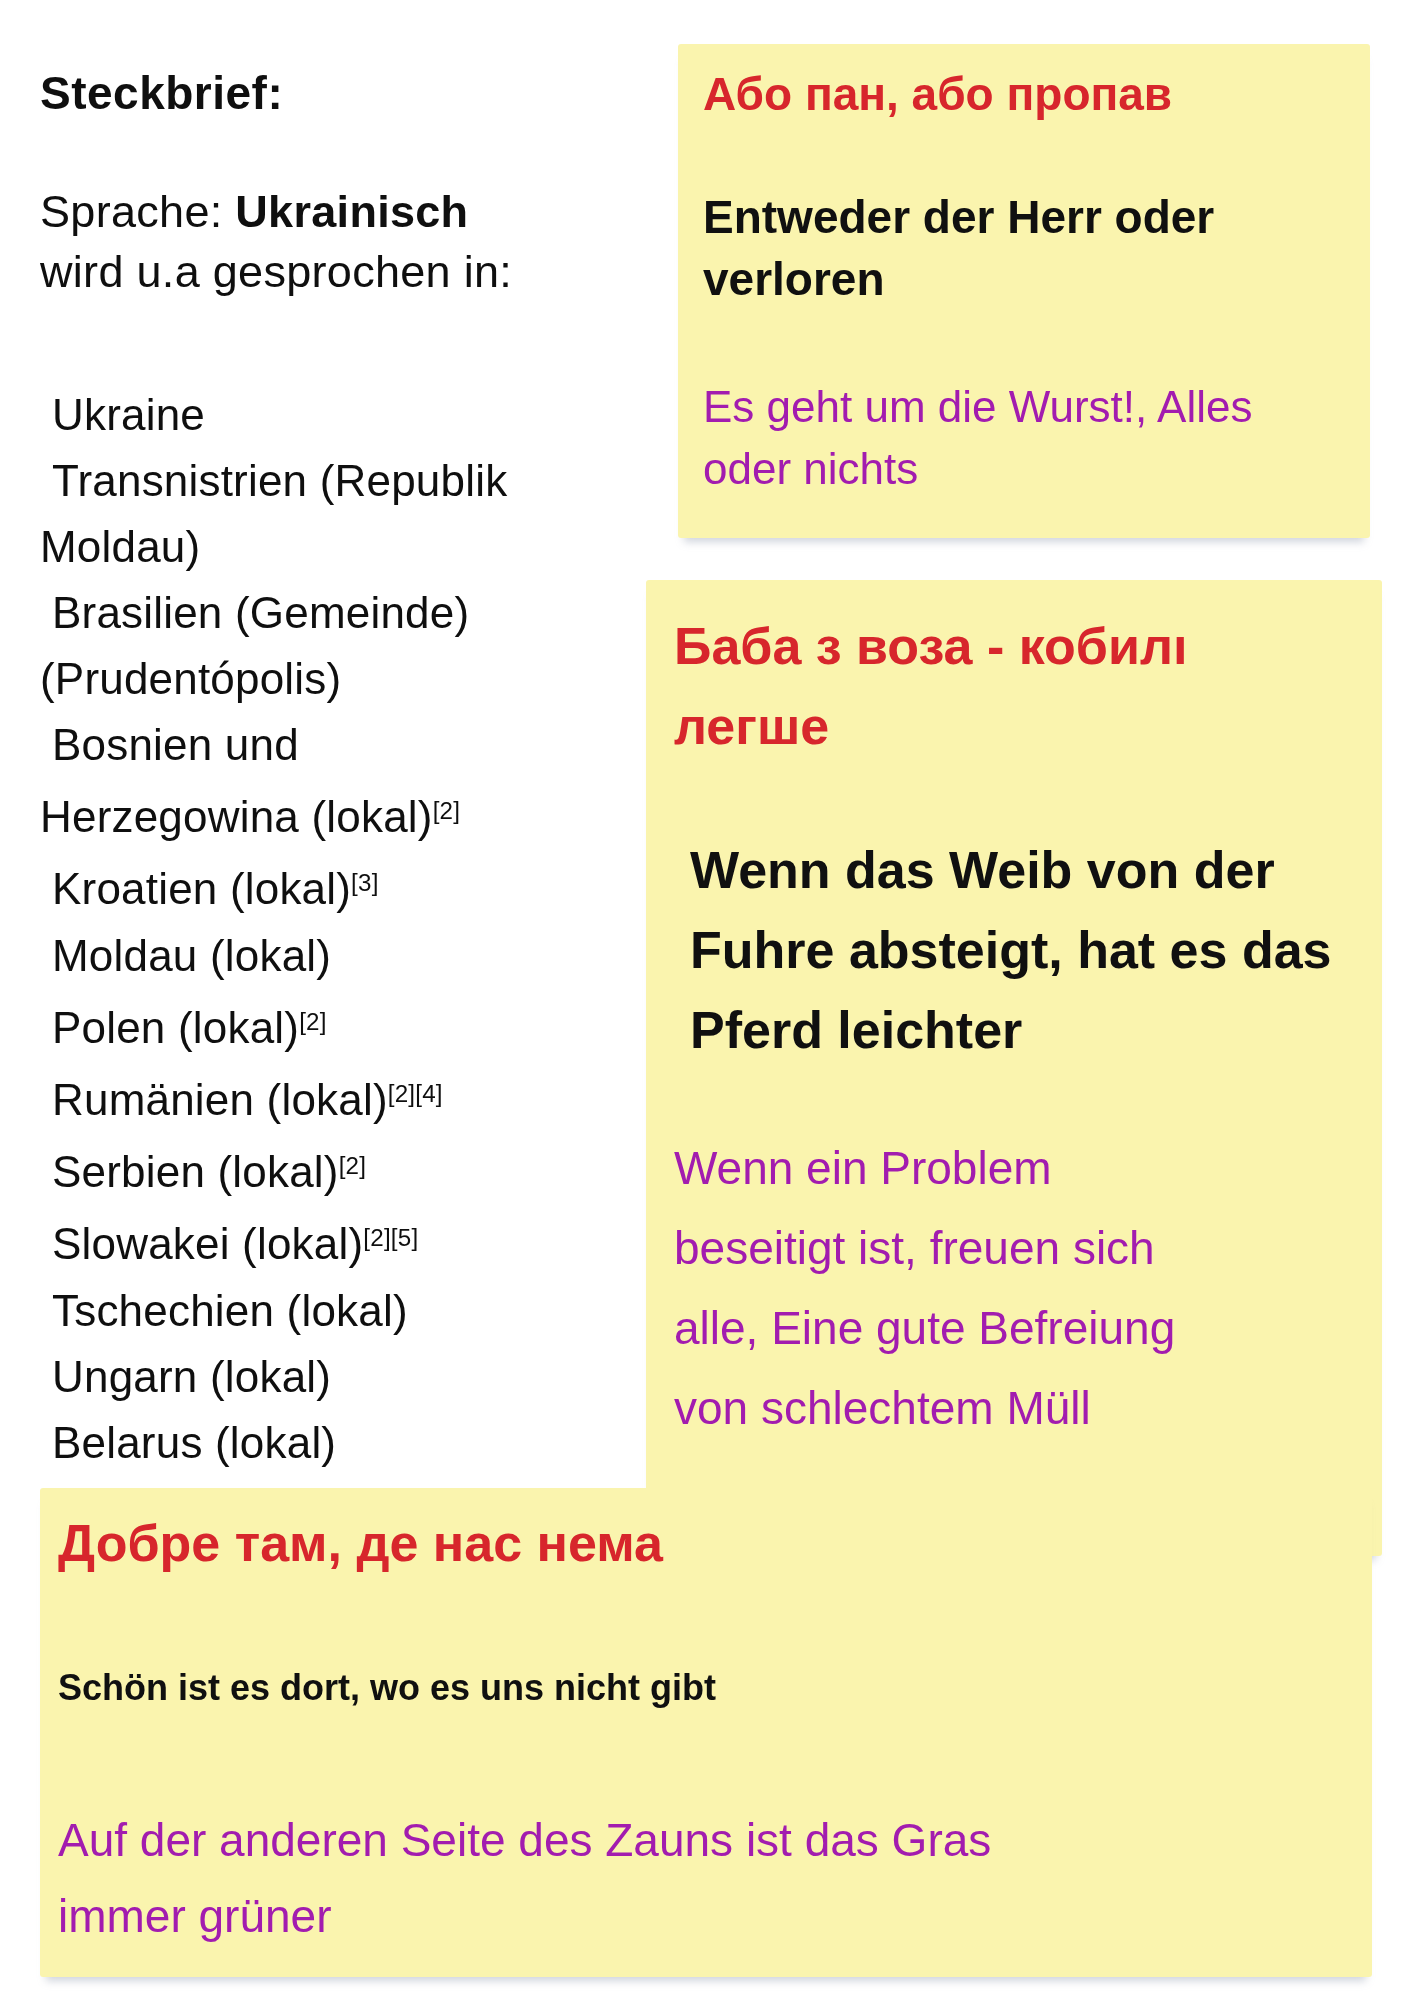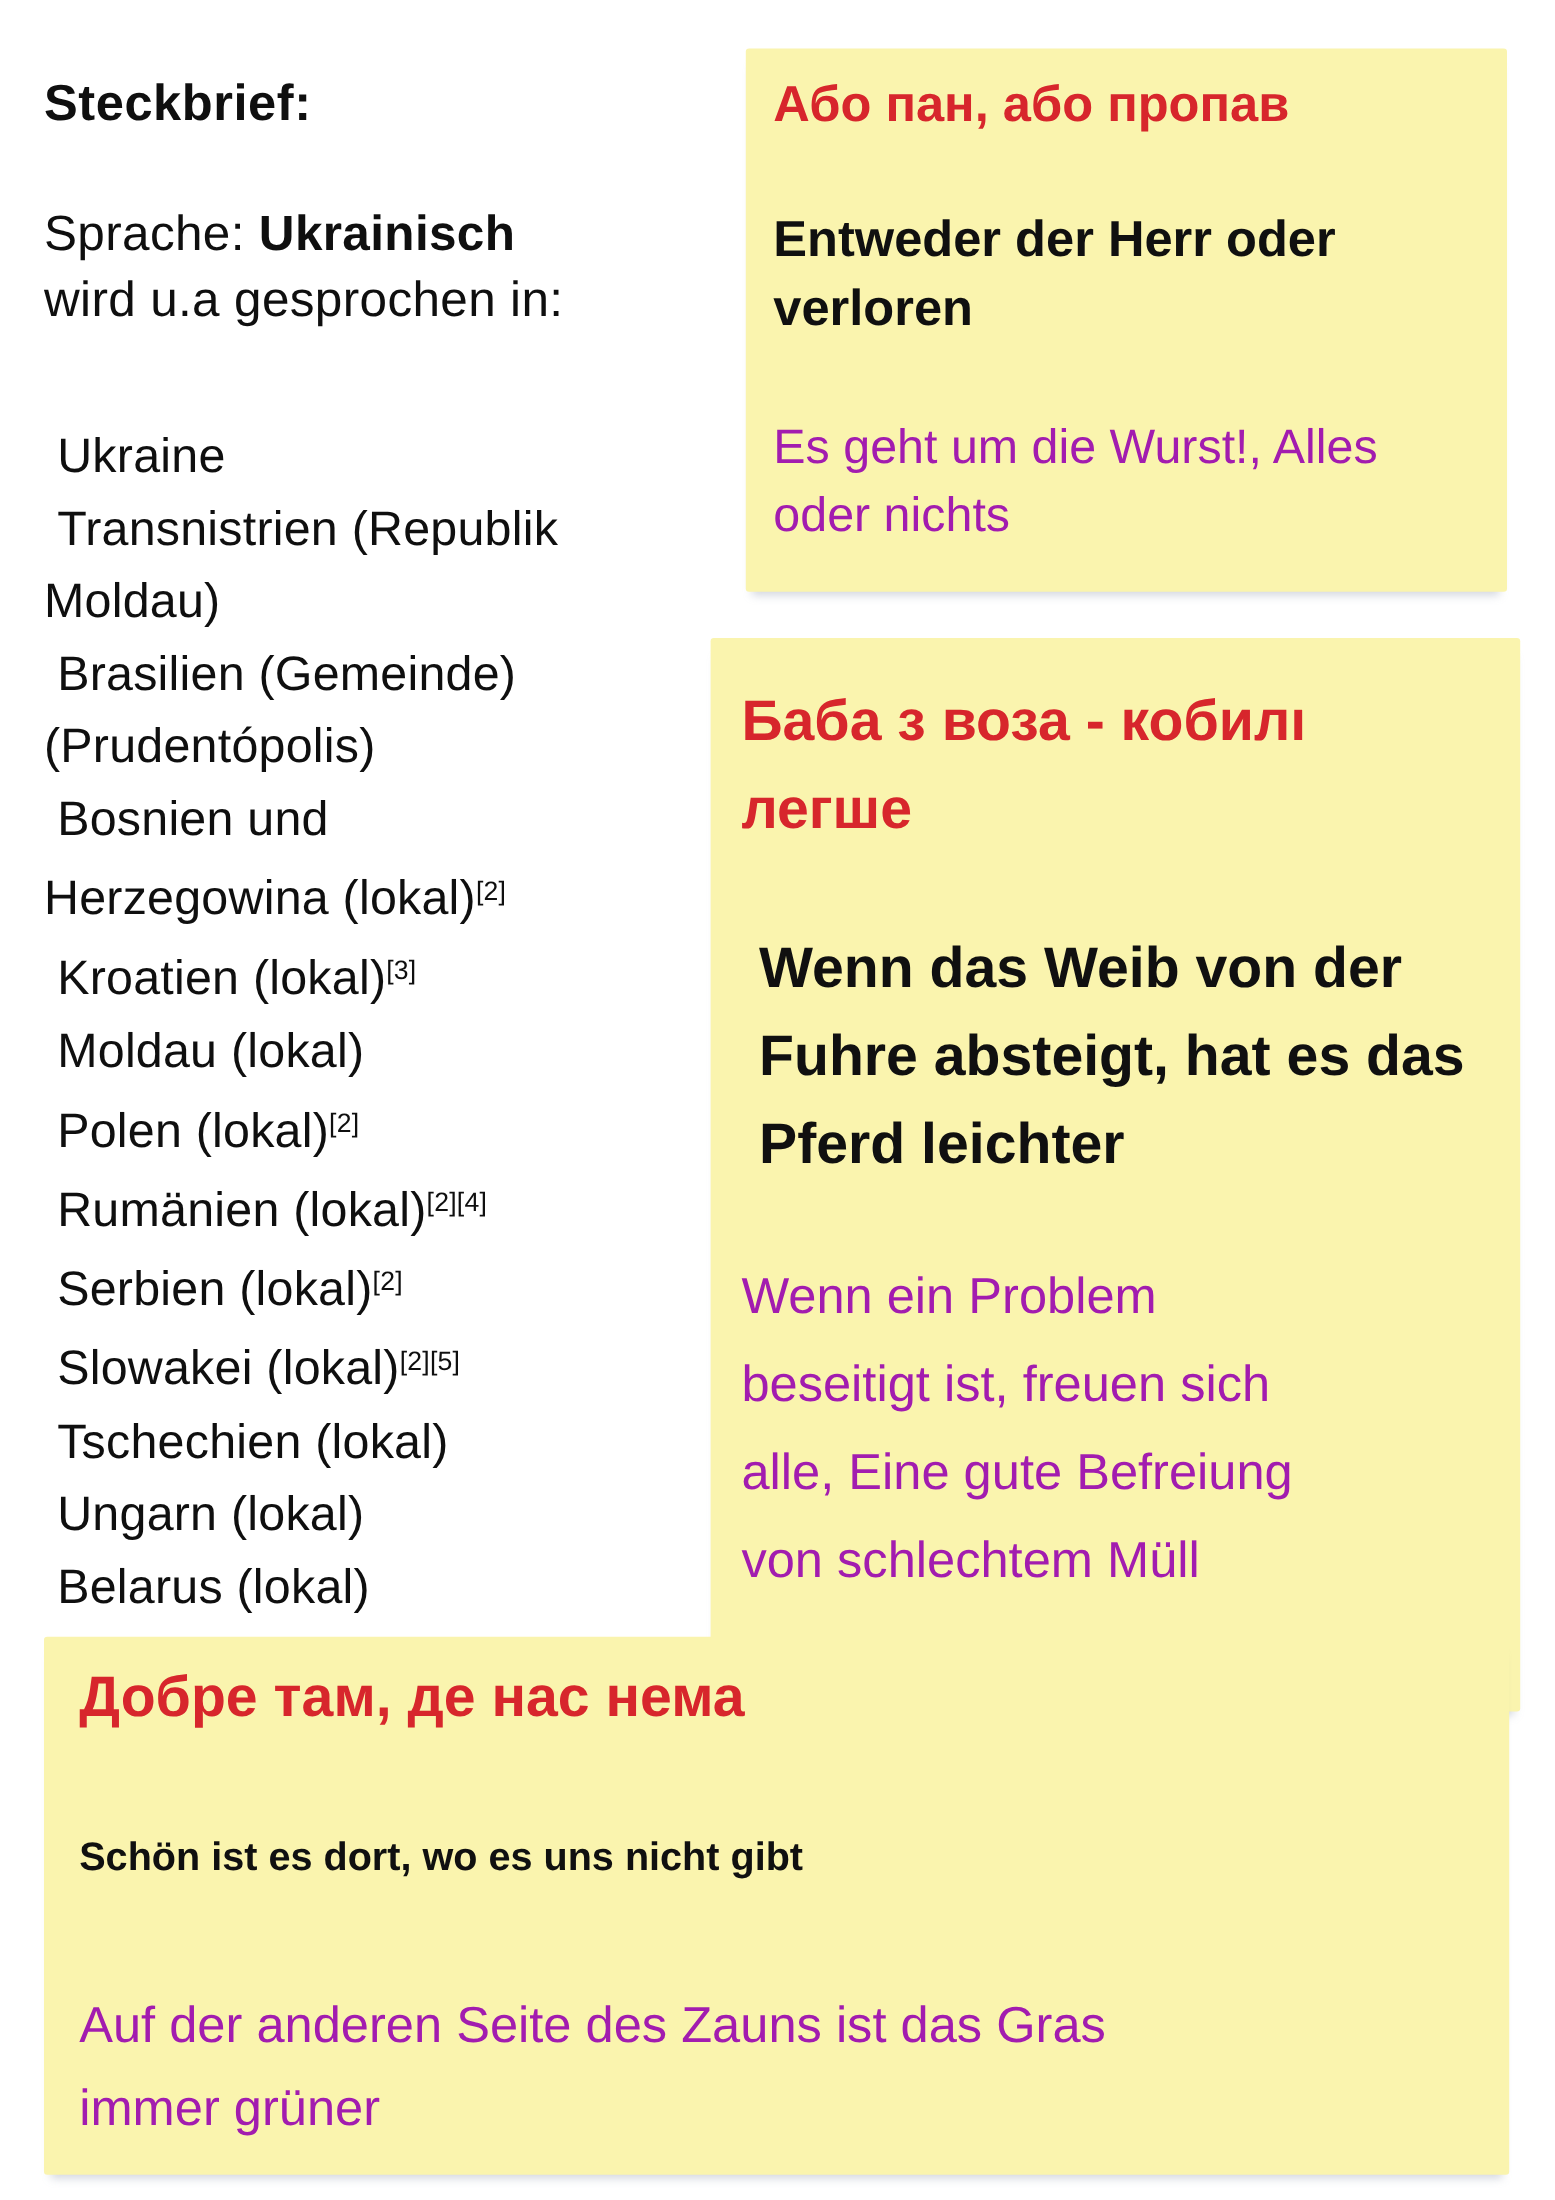--- a/index.html
+++ b/index.html
@@ -46,26 +46,26 @@
   .card-meaning {
     margin:0; white-space:pre-line;
     color:#a21caf;
   }
   
   .card1 { left:678px; top:44px;  width:692px;  height:494px; padding:22px 25px; }
   .card1 .card-title   { font-size:46px; line-height:56px; }
   .card1 .card-literal { font-size:46px; line-height:62px; margin-top:64px; }
   .card1 .card-meaning { font-size:44px; line-height:62px; margin-top:66px; }
   
-  .card2 { left:646px; top:580px; width:736px;  height:976px; padding:36px 28px; }
+  .card2 { left:646px; top:580px; width:736px;  height:976px; padding:26px 28px; }
   .card2 .card-title   { font-size:52px; line-height:80px; }
   .card2 .card-literal { font-size:52px; line-height:80px; margin-top:64px;margin-left:16px; }
   .card2 .card-meaning { font-size:46px; line-height:80px; margin-top:58px; }
   
-  .card3 { left:40px;  top:1488px; width:1332px; height:489px; padding:24px 32px; }
+  .card3 { left:40px;  top:1488px; width:1332px; height:489px; padding:24px 18px; }
   .card3 .card-title   { font-size:52px; line-height:62px; }
   .card3 .card-literal { font-size:36px; line-height:60px; margin-top:84px; }
   .card3 .card-meaning { font-size:46px; line-height:76px; margin-top:84px; }
 </style>
 </head>
 <body>
 
 <div class="page">
 
   <h1 class="headline">Steckbrief:</h1>

